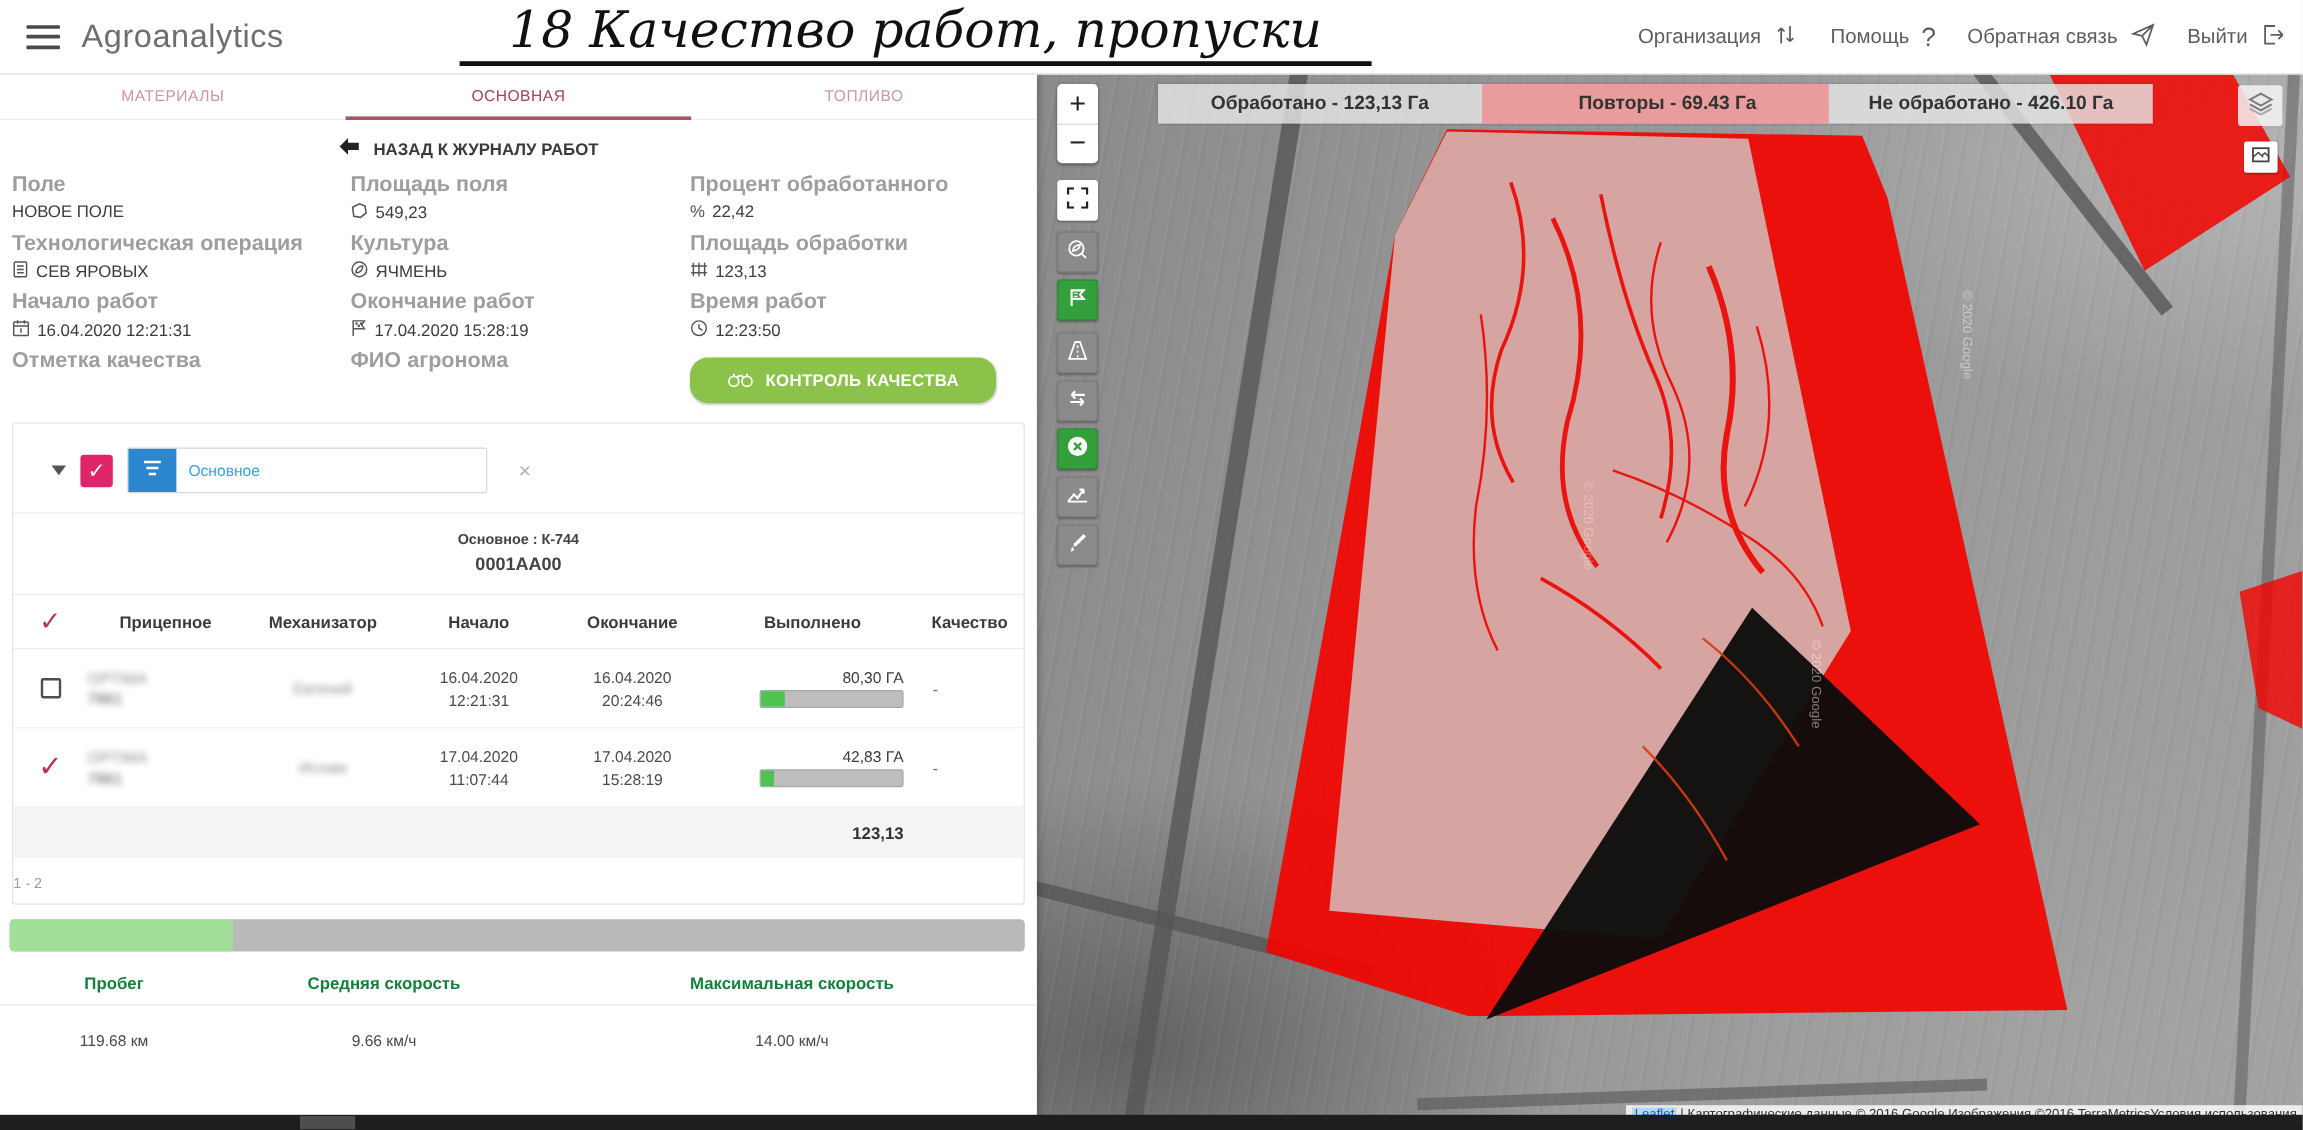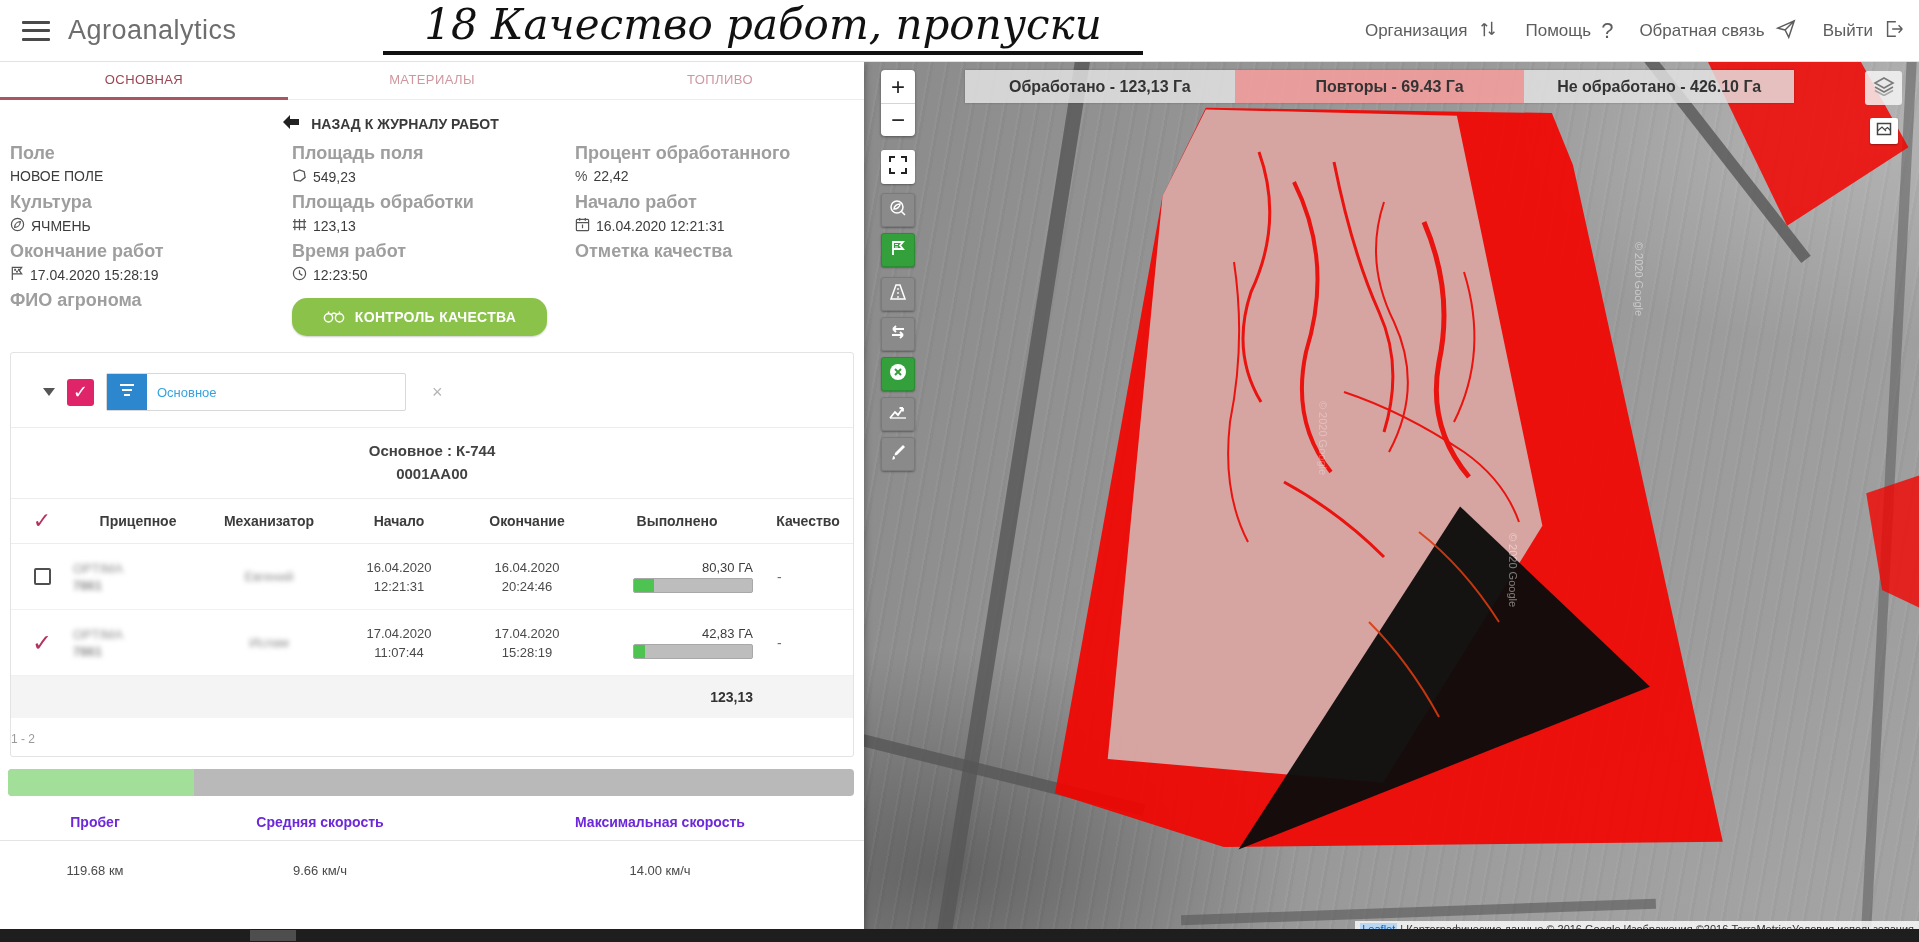--- a/index.html
+++ b/index.html
@@ -53,21 +53,21 @@
   .filter-row { display:flex; align-items:center; gap:12px; padding:20px 18px 16px 32px; }
   .caret { width:0; height:0; border-left:6px solid transparent; border-right:6px solid transparent;
            border-top:8px solid #555; cursor:pointer; }
   .pinkcheck { width:27px; height:27px; background:#e0246a; border-radius:3px; color:#fff;
                font-size:18px; line-height:27px; text-align:center; cursor:pointer; }
   .filterbox { display:flex; align-items:stretch; border:1px solid #d8d8d8; border-radius:2px; width:300px; height:38px;}
   .fbtn { width:40px; background:#2d87cf; display:flex; align-items:center; justify-content:center; cursor:pointer; }
   .ftext { flex:1; display:flex; align-items:center; padding-left:10px; color:#35a3df; font-size:13px; }
   .fclear { color:#b5b5b5; font-size:18px; margin-left:14px; cursor:pointer; }
   .card hr { border:none; border-top:1px solid #ededed; }
-  .gtitle { text-align:center; font-weight:bold; color:#424242; font-size:15px; margin-top:14px; }
+  .gtitle { text-align:center; font-weight:bold; color:#424242; font-size:12px; margin-top:14px; }
   .gsub   { text-align:center; font-weight:bold; color:#424242; font-size:15px; margin:6px 0 16px 0; }
 
   .tgrid { display:grid; grid-template-columns:62px 130px 132px 128px 128px 172px 1fr; align-items:center; }
   .thead { border-top:1px solid #ededed; border-bottom:1px solid #ededed; height:46px; }
   .thead .hc { font-weight:bold; color:#3c3c3c; font-size:14px; text-align:center; }
   .hcheck { color:#b5315f; font-size:22px; text-align:center; }
   .trow { height:66px; border-bottom:1px solid #f1f1f1; }
   .blurred { color:#8f8f8f; font-size:13px; filter:blur(2.5px); line-height:17px; }
   .twol { text-align:center; font-size:13px; color:#4a4a4a; line-height:19px; }
   .donecell { padding-right:10px; }
@@ -79,21 +79,21 @@
   .cb { width:17px; height:17px; border:2px solid #4f4f4f; border-radius:2px; margin:0 auto; cursor:pointer; }
   .rowcheck { color:#b5315f; font-size:24px; text-align:center; cursor:pointer; }
   .totrow { background:#f4f4f4; height:42px; }
   .totval { grid-column:6; text-align:right; font-weight:bold; font-size:14px; color:#333; padding-right:10px; }
   .pager { text-align:left; color:#9a9a9a; font-size:12px; padding:14px 18px 10px 0; }
 
   
   .bigbar { margin:12px 10px 0 8px; height:27px; border-radius:4px; background:#b9b9b9; overflow:hidden; }
   .bigbar .fill { height:100%; background:#a2e09a; border-radius:4px 0 0 4px; }
   .stats-h { display:grid; grid-template-columns:190px 260px 420px; margin-top:18px; border-bottom:1px solid #e3e3e3; padding-bottom:10px;}
-  .stats-h div { text-align:center; font-weight:bold; font-size:14px; color:#6d28d9; }
+  .stats-h div { text-align:center; font-weight:bold; font-size:14px; color:#15803d; }
   .stats-v { display:grid; grid-template-columns:190px 260px 420px; margin-top:22px; }
   .stats-v div { text-align:center; font-size:13px; color:#4a4a4a; }
 
   
   .hscroll { position:absolute; left:0; bottom:0; width:1919px; height:13px; background:#1e1e1e; z-index:50;}
   .hscroll .thumb { position:absolute; left:250px; top:1px; width:46px; height:11px; background:#4e4e4e; }
 
   
   .basegrad { position:absolute; inset:0;
     background:
@@ -195,22 +195,22 @@
             <path d="M14 4 H5 V20 H14 M10 12 H21 M21 12 L17 8 M21 12 L17 16"></path>
           </svg></span>
       </div>
     </div>
   </div>
 
   <div class="content">
 
     <div class="panel">
       <div class="tabs">
+        <div class="tab">МАТЕРИАЛЫ</div>
         <div class="tab active">ОСНОВНАЯ</div>
-        <div class="tab">МАТЕРИАЛЫ</div>
         <div class="tab">ТОПЛИВО</div>
       </div>
 
       <div class="backlink">
         <span>
           <svg width="20" height="16" viewBox="0 0 20 16" fill="#222">
               <path d="M9 1 L2 8 L9 15 V11 H18 V5 H9 Z"></path>
             </svg>
         </span>
         <span>НАЗАД К ЖУРНАЛУ РАБОТ</span>
@@ -233,20 +233,30 @@
             </div>
           </div>
         <div class="cell">
             <div class="lbl">Процент обработанного</div>
           <div class="val">
             <span style="color:#555;">%</span>
             <span>22,42</span>
             </div>
           </div>
 
+        <div class="cell">
+            <div class="lbl">Технологическая операция</div>
+          <div class="val">
+            <span><svg width="14" height="15" viewBox="0 0 14 16" fill="none" stroke="#555" stroke-width="1.3">
+                  <rect x="1.5" y="1.5" width="11" height="13" rx="1"></rect>
+                  <path d="M4 5 H10 M4 8 H10 M4 11 H10"></path>
+                </svg></span>
+            <span>СЕВ ЯРОВЫХ</span>
+            </div>
+          </div>
         <div class="cell">
             <div class="lbl">Культура</div>
           <div class="val">
             <span><svg width="15" height="15" viewBox="0 0 16 16" fill="none" stroke="#555" stroke-width="1.3">
                   <circle cx="8" cy="8" r="6.5"></circle>
                   <path d="M5 11 C5 7 8 5 11 5 C11 9 8 11 5 11 Z"></path>
                 </svg></span>
             <span>ЯЧМЕНЬ</span>
             </div>
           </div>

